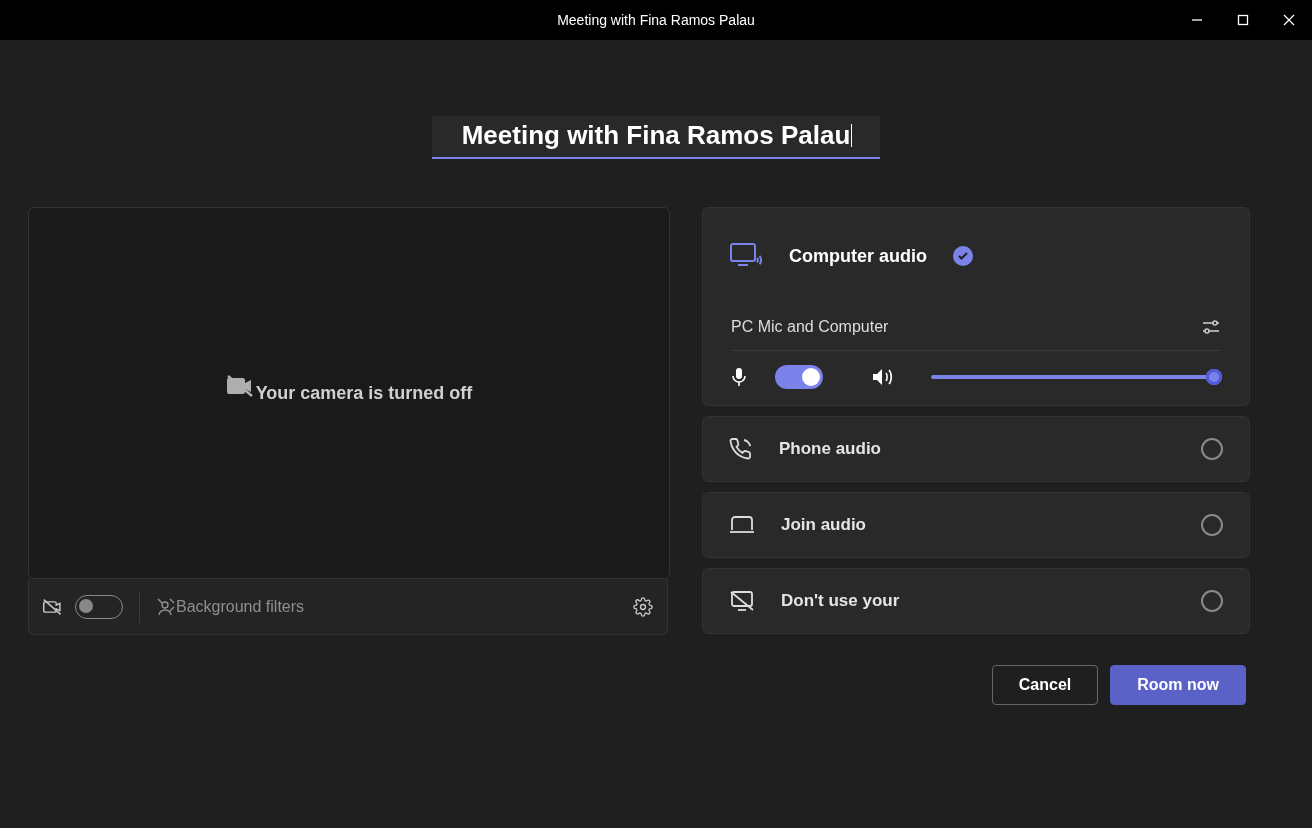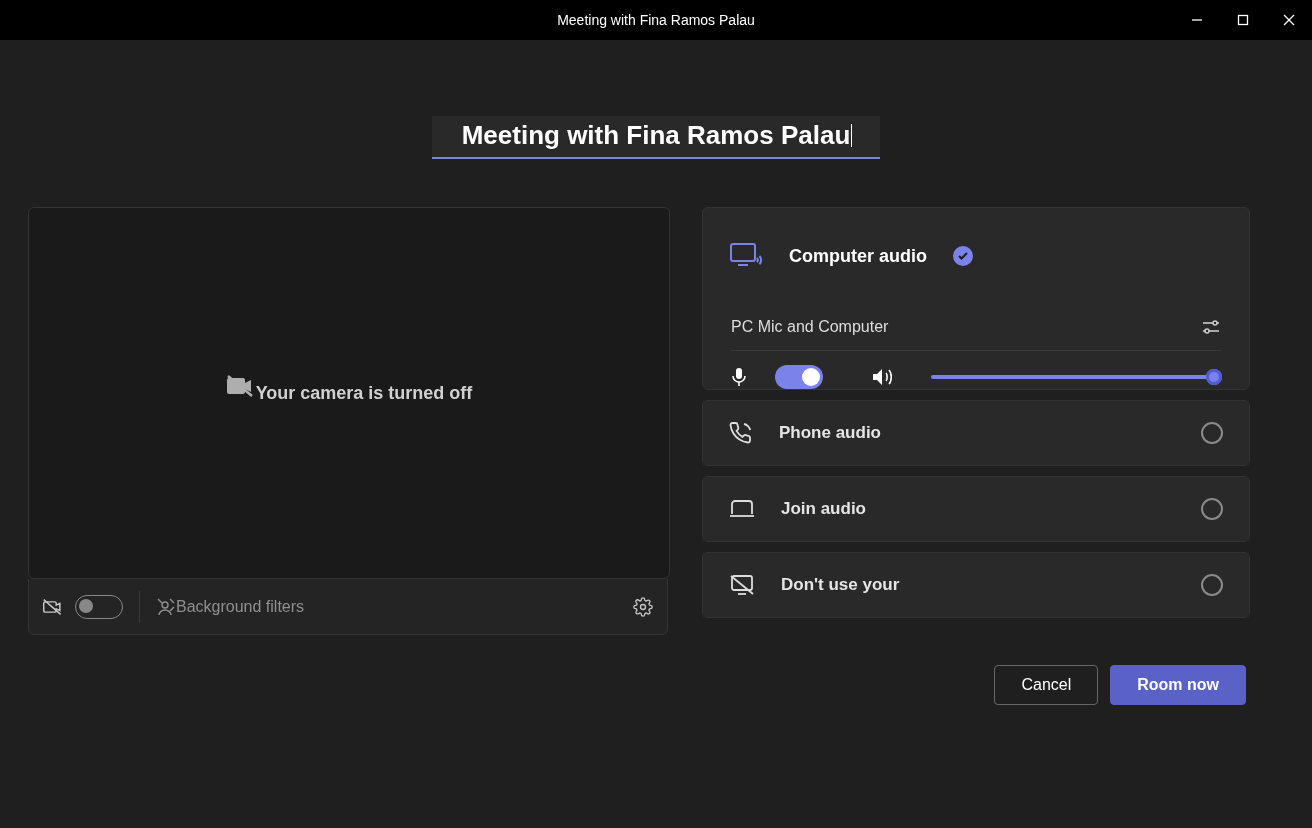--- a/index.html
+++ b/index.html
@@ -158,20 +158,21 @@
     gap: 26px;
     font-size: 17px;
     font-weight: 600;
     color: #fff;
   }
   .audio-row.dim { background:#292929; color:#e5e5e5; font-weight:600;}
   .audio-row .label { flex:1; }
 
   .computer-selected {
     background:#292929;
+    padding-bottom: 16px;
   }
   .comp-head {
     height: 96px;
     display:flex; align-items:center;
     padding: 0 26px;
     gap: 26px;
     font-size:18px; font-weight:700;
   }
   .check-bubble {
     width:20px; height:20px; border-radius:50%;
@@ -218,21 +219,21 @@
   }
 
   .footer-btns {
     display:flex; gap:12px;
     justify-content:flex-end;
     padding: 30px 66px 0 0;
   }
   .btn {
     height:38px; padding:0 26px;
     border-radius:4px;
-    font-size:16px; font-weight:400;
+    font-size:16px; font-weight:700;
     display:flex; align-items:center; justify-content:center;
   }
   .btn-secondary { background:transparent; border:1px solid #666; color:#fff; }
   .btn-primary { background:#5b62c7; border:1px solid #5b62c7; color:#fff; font-weight:600;}
 
   .ico { display:inline-flex; }
 </style>
 </head>
 <body>
 

